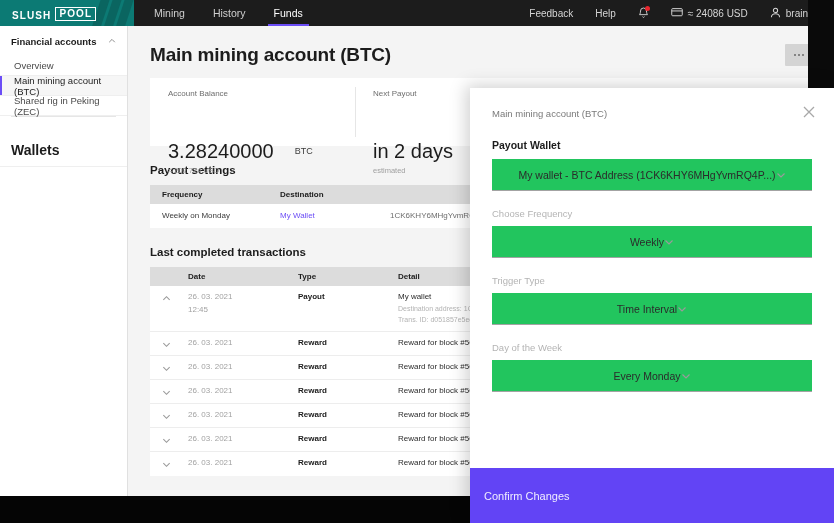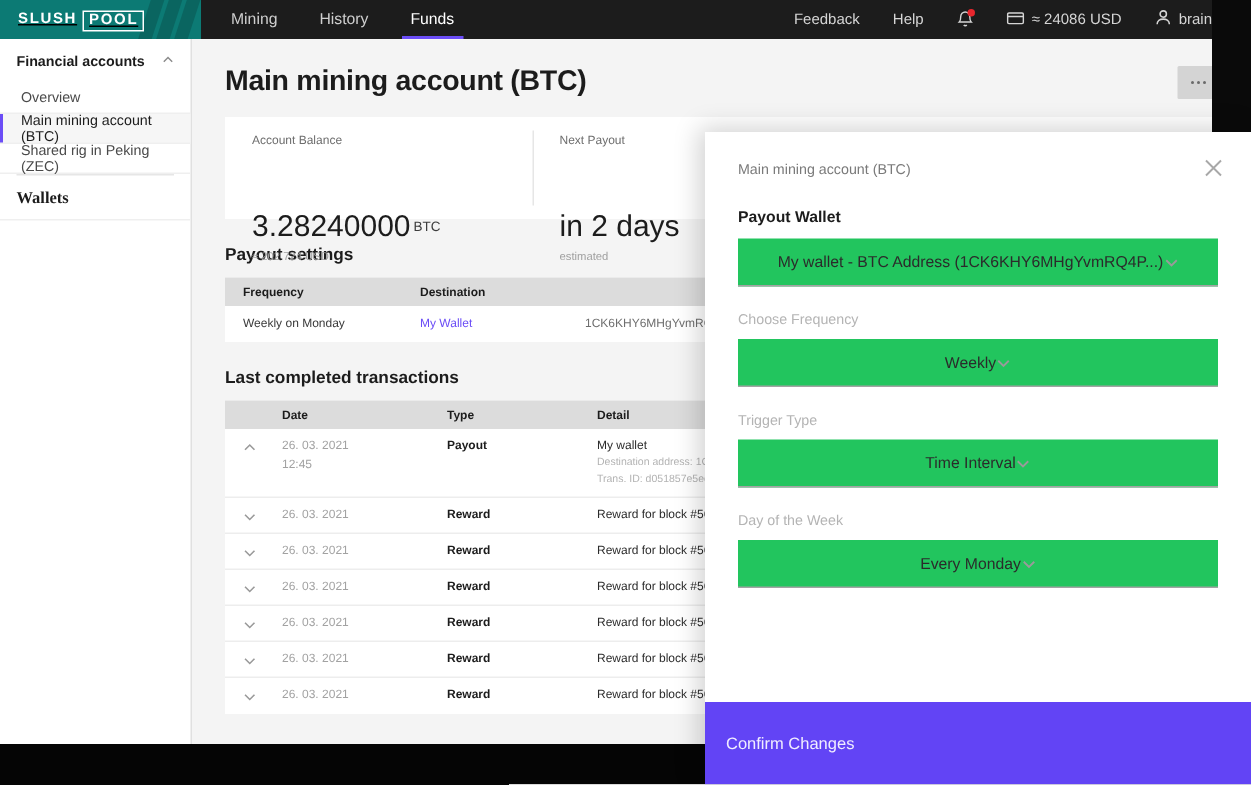--- a/index.html
+++ b/index.html
@@ -32,21 +32,21 @@
   }
   .logo-stripe {
     position: absolute; top: -6px; height: 40px; width: 9px;
     background: #0a6560; transform: skewX(-18deg);
   }
   .logo-stripe.s1 { left: 96px; }
   .logo-stripe.s2 { left: 108px; }
   .logo-stripe.s3 { left: 120px; }
   .logo-text {
     position: absolute; left: 12px; top: 7px;
-    display: flex; align-items: flex-start; gap: 4px; text-decoration: underline;
+    display: flex; align-items: flex-end; gap: 4px;
   }
   .logo-slush {
     color: #ffffff; font-size: 10px; font-weight: bold;
     letter-spacing: 1.1px;
   }
   .logo-pool {
     color: #ffffff; font-size: 10px; font-weight: bold;
     letter-spacing: 1.1px;
     border: 1.4px solid #ffffff; padding: 0px 3px 1px 3px;
     line-height: 11px;
@@ -110,25 +110,24 @@
   }
   .side-item.sel {
     background: #f6f6f6; color: #1c1c1c;
   }
   .side-item.sel::before {
     content: ""; position: absolute; left: 0; top: 0; bottom: 0;
     width: 2px; background: #6b4df6;
   }
   .side-sep { height: 1px; background: #e6e6e6; margin: 0 11px; }
   .side-group-head2 {
-    padding: 9px 11px 8px 11px;
-    font-size: 11px; font-weight: bold; color: #1c1c1c;
+    padding: 25px 11px 8px 11px;
+    font-size: 14px; font-weight: bold; color: #1c1c1c;
     cursor: pointer;
     border-bottom: 1px solid #efefef;
-    font-family: Liberation Serif, serif;
   }
 
   
   .main {
     position: absolute; left: 128px; top: 26px;
     width: 706px; height: 470px;
     background: #f4f4f4;
     overflow: hidden;
   }
   .page-head {
@@ -163,21 +162,21 @@
     position: relative;
     min-width: 205px;
   }
   .stat + .stat::before {
     content: ""; position: absolute; left: 0; top: 9px; bottom: 9px;
     width: 1px; background: #e6e6e6;
   }
   .stat-label { font-size: 8px; color: #6e6e6e; margin-bottom: 3px; }
   .stat-value {
     font-size: 20px; color: #1c1c1c; line-height: 24px;
-    display: flex; align-items: flex-start; gap: 2px; margin-top: 41px;
+    display: flex; align-items: flex-start; gap: 21px; margin-top: 41px;
   }
   .stat-unit { font-size: 9px; color: #3c3c3c; }
   .stat-sub { font-size: 7.5px; color: #a0a0a0; margin-top: 3px; }
 
   .section-title {
     padding: 18px 22px 9px 22px;
     font-size: 11.5px; font-weight: bold; color: #1c1c1c;
   }
 
   .tbl { margin: 0 22px; background: #ffffff; }

